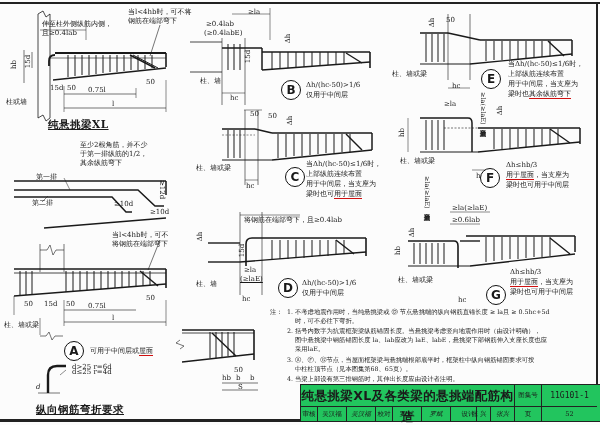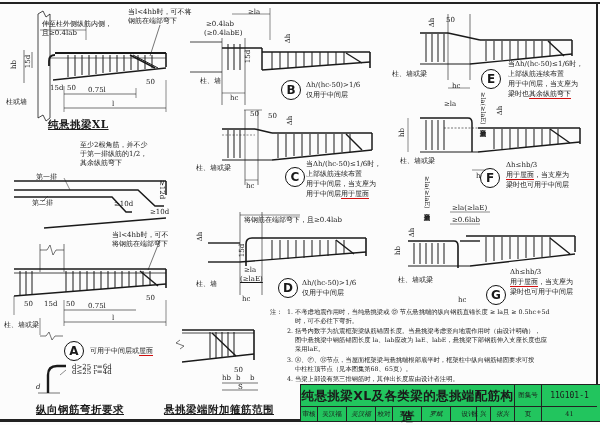--- a/index.html
+++ b/index.html
@@ -369,21 +369,20 @@
   <div class="abs small" style="left:72px;top:368px;">d≤25  r=4d</div>
   <div class="abs small" style="left:72px;top:363px;">d&gt;25  r=6d</div>
   <div class="abs small" style="left:36px;top:383px;font-style:italic;">d</div>
   <div class="abs caption" style="left:36px;top:403px;text-decoration:underline;">纵向钢筋弯折要求</div>
 
   <div class="abs small" style="left:234px;top:366px;">50</div>
   <div class="abs small" style="left:222px;top:374px;">hb</div>
   <div class="abs small" style="left:236px;top:374px;">b</div>
   <div class="abs small" style="left:250px;top:374px;">b</div>
   <div class="abs small" style="left:238px;top:383px;">S</div>
-  <div class="abs caption" style="left:164px;top:403px;">悬挑梁端附加箍筋范围</div>
 
   <div class="abs small" style="left:248px;top:8px;">≥la</div>
   <div class="abs small" style="left:206px;top:20px;">≥0.4lab</div>
   <div class="abs small" style="left:204px;top:29px;">(≥0.4labE)</div>
   <div class="abs small" style="left:284px;top:34px;transform:rotate(-90deg);">Δh</div>
   <div class="abs small" style="left:242px;top:52px;transform:rotate(-90deg);">15d</div>
   <div class="abs small" style="left:200px;top:77px;">柱、墙</div>
   <div class="abs small" style="left:230px;top:94px;">hc</div>
   <div class="abs small" style="left:250px;top:110px;">50</div>
   <div class="circle-label" style="left:281px;top:80px;">B</div>
@@ -392,21 +391,21 @@
 
   <div class="abs small" style="left:268px;top:112px;">50</div>
   <div class="abs small" style="left:286px;top:116px;transform:rotate(-90deg);">Δh</div>
   <div class="abs small" style="left:196px;top:164px;">柱、墙或梁</div>
   <div class="abs small" style="left:246px;top:182px;">hc</div>
   <div class="circle-label" style="left:285px;top:167px;">C</div>
   <div class="abs small" style="left:306px;top:160px;">当Δh/(hc-50)≤1/6时，</div>
   <div class="abs small" style="left:306px;top:170px;">上部纵筋连续布置</div>
   <div class="abs small" style="left:306px;top:180px;">用于中间层，当支座为</div>
   <div class="abs small" style="left:306px;top:190px;">
-    <span>用于中间层</span><span class="red-underline">用于屋面</span>
+    <span>梁时也可</span><span class="red-underline">用于屋面</span>
   </div>
 
   <div class="abs small" style="left:244px;top:216px;">将钢筋在端部弯下，且≥0.4lab</div>
   <div class="abs small" style="left:196px;top:232px;transform:rotate(-90deg);">Δh</div>
   <div class="abs small" style="left:236px;top:246px;transform:rotate(-90deg);">15d</div>
   <div class="abs small" style="left:244px;top:266px;">≥la</div>
   <div class="abs small" style="left:240px;top:275px;text-decoration:underline;">(≥laE)</div>
   <div class="abs small" style="left:196px;top:280px;">柱、墙</div>
   <div class="abs small" style="left:242px;top:295px;">hc</div>
   <div class="circle-label" style="left:278px;top:278px;">D</div>
@@ -470,16 +469,16 @@
       <div class="tb-cell" style="left:0;width:16px;">审核</div>
       <div class="tb-cell" style="left:17px;width:28px;">吴汉福</div>
       <div class="tb-cell sig" style="left:46px;width:28px;">吴汉福</div>
       <div class="tb-cell" style="left:75px;width:16px;">校对</div>
       <div class="tb-cell" style="left:92px;width:28px;">罗 斌</div>
       <div class="tb-cell sig" style="left:121px;width:28px;">罗斌</div>
       <div class="tb-cell" style="left:150px;width:16px;margin-left:9px;">设计</div>
       <div class="tb-cell" style="left:167px;width:22px;">张 兴</div>
       <div class="tb-cell sig" style="left:190px;width:23px;">张兴</div>
       <div class="tb-cell" style="left:214px;width:26px;">页</div>
-      <div class="tb-cell" style="left:241px;width:55px;border-right:none;">41</div>
+      <div class="tb-cell" style="left:241px;width:55px;border-right:none;">52</div>
     </div>
   </div>
 </div>
 
 </body></html>

